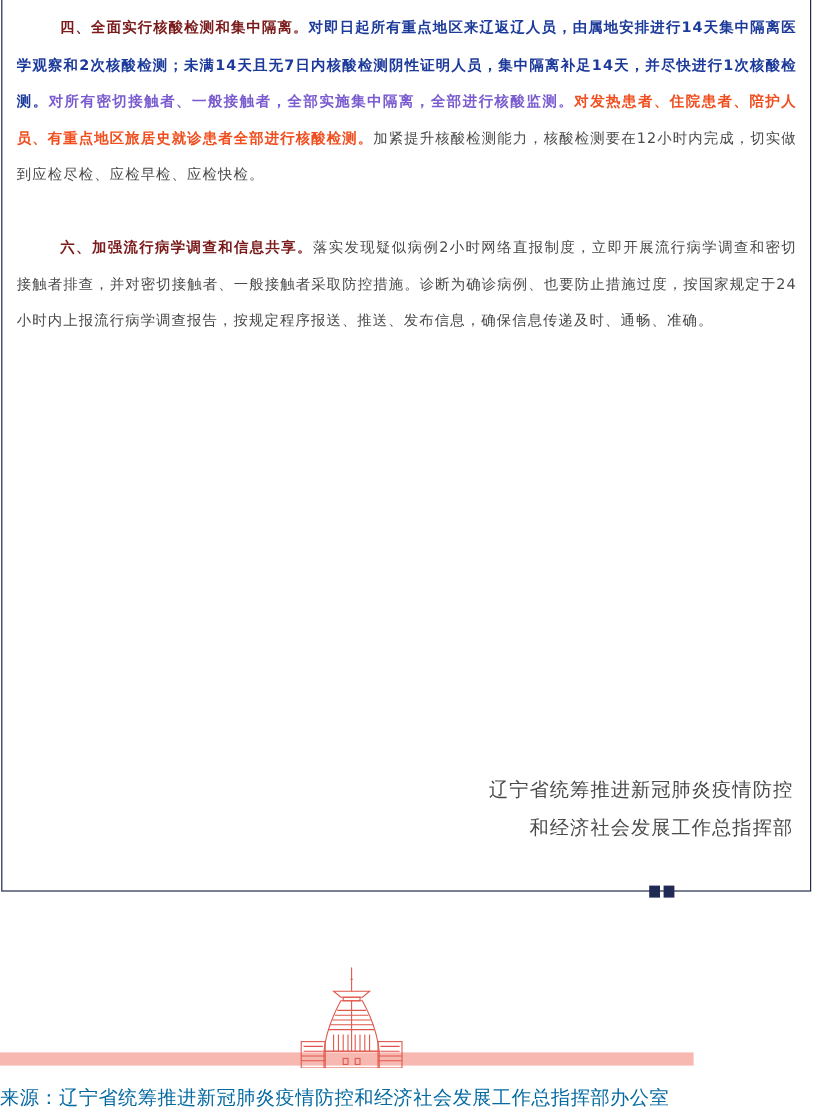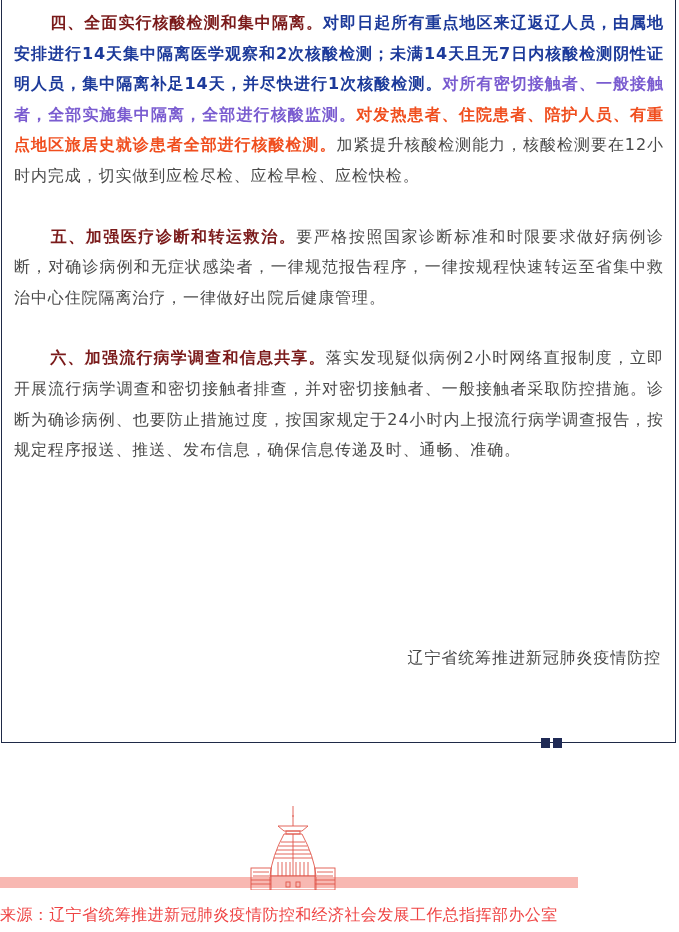--- a/index.html
+++ b/index.html
@@ -1,52 +1,52 @@
 <!DOCTYPE html>
 <html><head>
 <meta charset="utf-8">
 <style>
   html, body { margin:0; padding:0; background:#ffffff; }
   body { width:679px; height:932px; position:relative; overflow:hidden;
          font-family:"DejaVu Sans","Liberation Sans",sans-serif; }
   .box { position:absolute; left:1px; top:-10px; width:675px; height:753px;
          border:1px solid #1f2a48; box-sizing:border-box; }
   .content { position:absolute; left:14px; top:8px; width:650px; }
-  .para { font-size:16px; line-height:30.6px; color:#4a4a4a; text-align:justify;
+  .para { font-size:12px; line-height:30.6px; color:#4a4a4a; text-align:justify;
           letter-spacing:0.9px; margin:0 0 30px 0; }
   .para .h { color:#7a1a1a; font-weight:bold; }
   .para .indent { display:inline-block; width:36px; }
   .b { color:#1c3a9a; font-weight:bold; }
   .p { color:#7a5cd0; font-weight:bold; }
   .o { color:#f04e1e; font-weight:bold; }
   .sig { position:absolute; right:18px; top:642px; text-align:right; font-size:16px;
          line-height:32px; color:#4a4a4a; letter-spacing:0.9px;margin-left:21px; }
   .sq-wrap { position:absolute; left:541px; top:738px; display:flex; gap:3px; }
   .sq { width:9px; height:10px; background:#1f2a55; }
   .band { position:absolute; left:0; top:877px; width:578px; height:11px; background:#f8b8b2; }
   .building { position:absolute; left:250px; top:806px; width:86px; height:84px; }
-  .source { position:absolute; left:0; top:905px; font-size:16px; color:#ef4444;
+  .source { position:absolute; left:0; top:905px; font-size:16px; color:#0369a1;
             letter-spacing:0.4px; font-family:"DejaVu Sans","Liberation Sans",sans-serif; }
 </style>
 </head>
 <body>
 
 <div class="box"></div>
 
 <div class="content">
   <p class="para"><span class="indent"></span><span class="h">四、全面实行核酸检测和集中隔离。</span><span class="b">对即日起所有重点地区来辽返辽人员，由属地安排进行14天集中隔离医学观察和2次核酸检测；未满14天且无7日内核酸检测阴性证明人员，集中隔离补足14天，并尽快进行1次核酸检测。</span><span class="p">对所有密切接触者、一般接触者，全部实施集中隔离，全部进行核酸监测。</span><span class="o">对发热患者、住院患者、陪护人员、有重点地区旅居史就诊患者全部进行核酸检测。</span><span>加紧提升核酸检测能力，核酸检测要在12小时内完成，切实做到应检尽检、应检早检、应检快检。</span></p>
 
-  <p class="para"><span class="indent"></span><span class="h">五、加强医疗诊断和转运救治。</span><span>要严格按照国家诊断标准和时限要求做好病例诊断，对确诊病例和无症状感染者，一律规范报告程序，一律按规程快速转运至省集中救治中心住院隔离治疗，一律做好出院后健康管理。</span></p>
 
   <p class="para"><span class="indent"></span><span class="h">六、加强流行病学调查和信息共享。</span><span>落实发现疑似病例2小时网络直报制度，立即开展流行病学调查和密切接触者排查，并对密切接触者、一般接触者采取防控措施。诊断为确诊病例、也要防止措施过度，按国家规定于24小时内上报流行病学调查报告，按规定程序报送、推送、发布信息，确保信息传递及时、通畅、准确。</span></p>
 
 </div>
 
 <div class="sig">
   <div>辽宁省统筹推进新冠肺炎疫情防控</div>
+  <div>和经济社会发展工作总指挥部</div>
 </div>
 
 <div class="sq-wrap">
   <div class="sq"></div>
   <div class="sq"></div>
 </div>
 
 <div class="band"></div>
 
 <svg class="building" viewBox="0 0 86 84" xmlns="http://www.w3.org/2000/svg">

